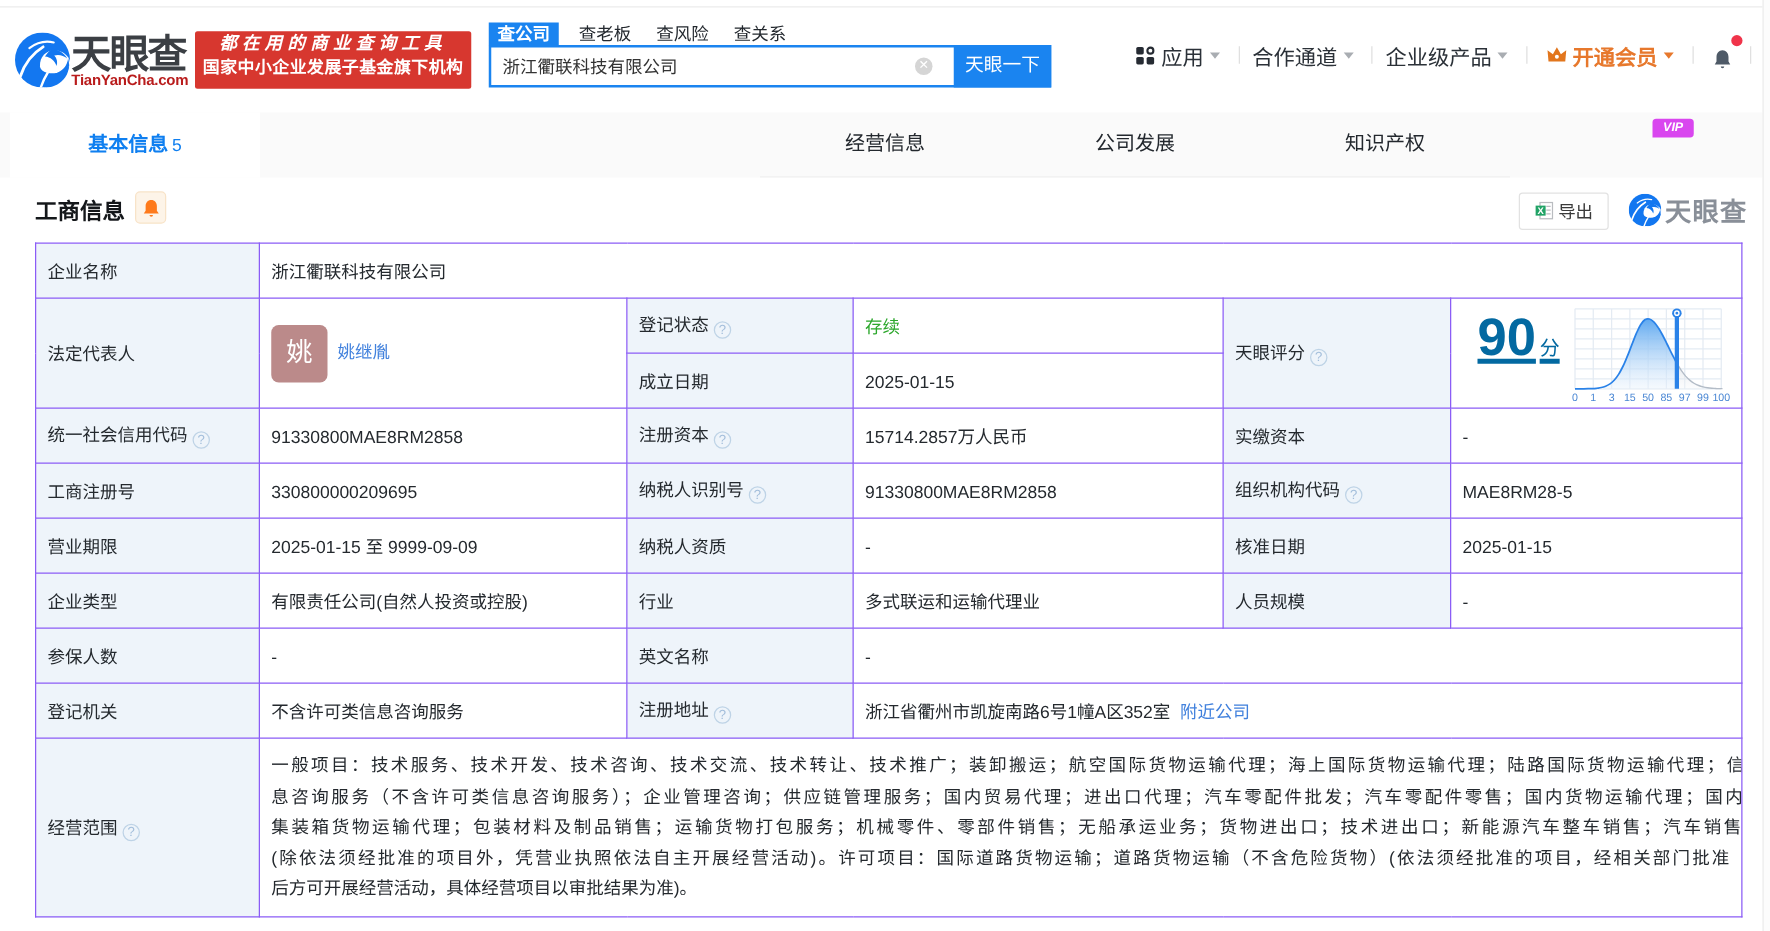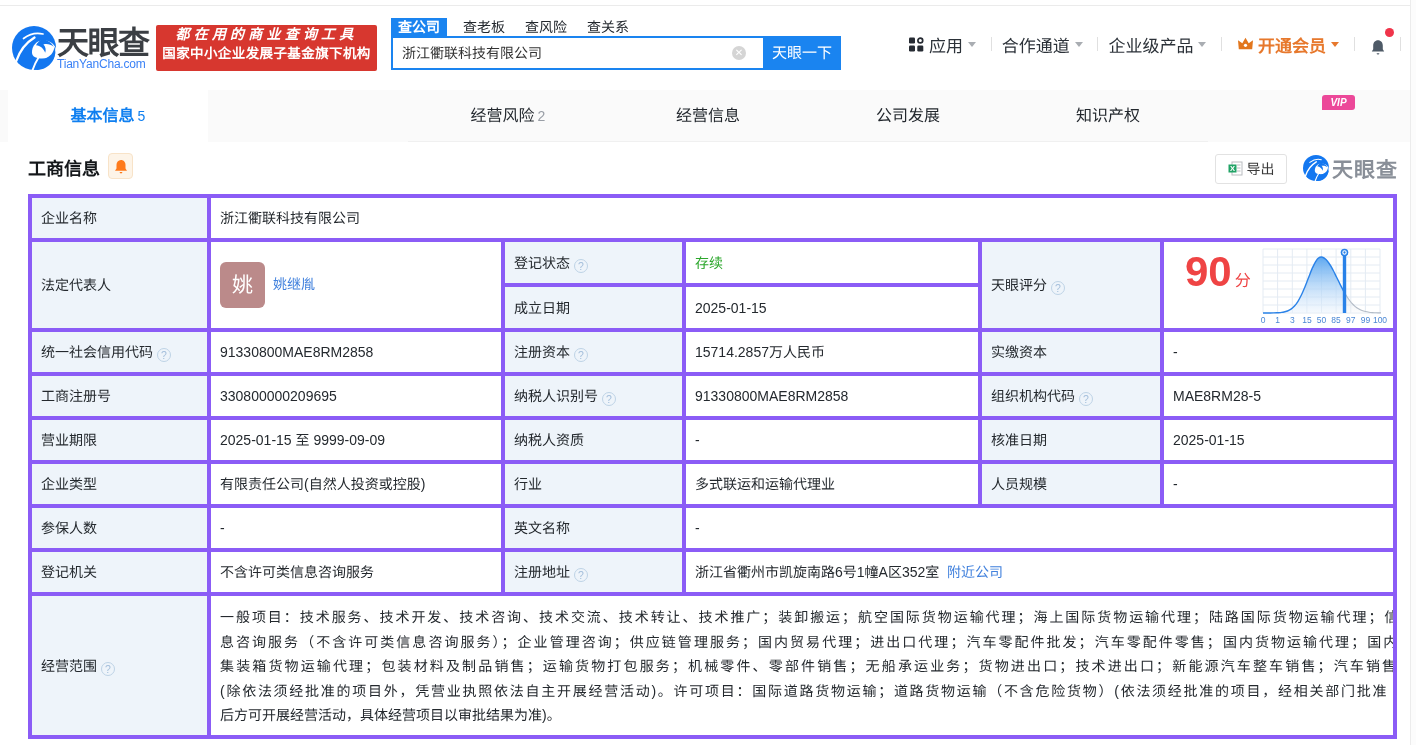--- a/index.html
+++ b/index.html
@@ -7,21 +7,21 @@
 html,body { width:1416px; height:745px; overflow:hidden; background:#fff;
   font-family:"Liberation Sans", sans-serif; -webkit-font-smoothing:antialiased; }
 body { position:relative; }
 .abs { position:absolute; }
 
 
 .topline { position:absolute; left:0; top:5px; width:1416px; height:1px; background:#ebebeb; }
 
 
 .logo-txt { position:absolute; left:57px; top:17px; font-size:32px; font-weight:bold; color:#3b3f44; letter-spacing:-1.5px; }
-.logo-sub { position:absolute; left:57px; top:57px; font-size:12px; font-weight:normal; color:#3b82f6; letter-spacing:-0.2px;text-align:right; }
+.logo-sub { position:absolute; left:57px; top:57px; font-size:12px; font-weight:bold; color:#b91c1c; letter-spacing:-0.2px;text-align:right; }
 .redbox { position:absolute; left:156px; top:25px; width:221px; height:46px; background:#d7372f; border-radius:2px; color:#fff; text-align:center; }
 .redbox .l1 { font-size:14px; font-weight:bold; letter-spacing:4.2px; margin-top:0; line-height:19px;font-style:italic; }
 .redbox .l2 { font-size:13.5px; font-weight:bold; letter-spacing:0.4px; line-height:19px; }
 
 
 .stabs { position:absolute; left:391px; top:18px; height:18px; }
 .stab { float:left; font-size:14px; color:#23282e; margin-right:12px; padding:0 4px; line-height:18px; }
 .stab.on { background:#1a84f0; color:#fff; font-weight:bold; padding:0 7px; }
 .stab-line { position:absolute; left:391px; top:36px; width:369px; height:1px; background:#e4e4e4; }
 .sbox { position:absolute; left:391px; top:36px; width:450px; height:34px; border:2px solid #1a84f0; background:#fff; }
@@ -38,41 +38,41 @@
 .caret-o { border-top-color:#e7782c; }
 .reddot { position:absolute; width:9px; height:9px; border-radius:50%; background:#f0344a; margin-left:-4px; margin-top:-4px; }
 
 
 .mtabs { position:absolute; left:0; top:90px; width:1416px; height:52px; background:#fafafa; }
 .mtab { position:absolute; top:0; width:200px; height:52px; text-align:center; line-height:52px; font-size:16px; color:#23282e; border-bottom:1px solid #f0f0f0; }
 .mtab.on { background:#fff; color:#0f7ff0; font-weight:bold; border-bottom:none; }
 .mtab .cnt { font-size:14px; color:#999ea6; font-weight:normal; margin-left:3px; }
 .mtab.on .cnt { color:#0f7ff0; }
 .mtab.his { color:#c8833c; font-weight:bold; }
-.vipbadge { position:absolute; left:1322px; top:95px; width:33px; height:15px; background:#ec4899; border-radius:3px 3px 3px 0; color:#fff; font-size:10px; font-weight:bold; font-style:italic; text-align:center; line-height:15px; }
+.vipbadge { position:absolute; left:1322px; top:95px; width:33px; height:15px; background:#d946ef; border-radius:3px 3px 3px 0; color:#fff; font-size:10px; font-weight:bold; font-style:italic; text-align:center; line-height:15px; }
 .qmark-g { display:inline-block; width:14px; height:14px; border:1px solid #c3c7cc; border-radius:50%; color:#b4b9bf; font-size:10px; line-height:13px; text-align:center; font-weight:normal; margin-left:3px; vertical-align:1px;}
 
 
 .stitle { position:absolute; left:28px; top:154px; font-size:18px; font-weight:bold; color:#14171a; }
 .bellbadge { position:absolute; left:108px; top:153px; width:25px; height:26px; background:#fdf4e8; border:1px solid #f8e3c8; border-radius:4px; text-align:center; }
 .exportbtn { position:absolute; left:1215px; top:154px; width:72px; height:30px; border:1px solid #e2e2e2; border-radius:3px; background:#fff; font-size:14px; color:#3a3a3a; line-height:28px; text-align:center; }
 .wmark { position:absolute; left:1303px; top:155px; }
 .wmark .t { position:absolute; left:29px; top:-2px; font-size:21px; font-weight:bold; color:#898f98; letter-spacing:1px; white-space:nowrap; }
 
 
 table.info { position:absolute; left:28px; top:194px; width:1365px; border-collapse:collapse; table-layout:fixed; font-size:14px; }
-table.info td { border:4px solid #8b5cf6; padding:0 0 0 9px; color:#24292e; height:44px; line-height:20px; }
+table.info td { border:1px solid #8b5cf6; padding:0 0 0 9px; color:#24292e; height:44px; line-height:20px; }
 td.lbl { background:#eef4fa; color:#2d3339; }
 td.val { padding-left:10px; }
 .qm { display:inline-block; width:14px; height:14px; border:1px solid #bed3e6; border-radius:50%; color:#a3bedb; font-size:10.5px; line-height:12px; text-align:center; margin-left:4px; vertical-align:-2px; }
 a.blue { color:#4181dd; text-decoration:none; }
 table.info td.green { color:#2ca72c; }
 .avatar { display:inline-block; width:45px; height:46px; background:#bb8a8a; border-radius:6px; color:#fff; font-size:21px; text-align:center; line-height:46px; vertical-align:middle; }
 .scorewrap { position:relative; height:86px; }
-.score90 { position:absolute; left:21px; top:20px; font-size:42px; font-weight:bold; color:#ef4444; }
+.score90 { position:absolute; left:21px; top:20px; font-size:42px; font-weight:bold; color:#0369a1;text-decoration:underline; }
 .score90 span { font-size:16px; font-weight:normal; margin-left:3px; }
 .chart { position:absolute; left:94px; top:4px; }
 table.info td.bizscope { height:143px; vertical-align:top; padding-top:9px;margin-left:16px; }
 table.info td.bizscope div { line-height:24.5px; white-space:nowrap; overflow:hidden; }
 </style>
 </head>
 <body>
 <div class="topline"></div>
 
 <svg class="abs" style="left:12px;top:26px" width="44" height="44" viewBox="0 0 44 44">
@@ -121,21 +121,20 @@
   <span class="vsep"></span>
   <svg class="it" width="18" height="18" viewBox="0 0 18 18" style="margin:0 2px -4px 0">
     <path d="M9,2.2 C11.9,2.2 13.8,4.6 13.8,7.6 L13.8,11.2 L15.2,13.6 L2.8,13.6 L4.2,11.2 L4.2,7.6 C4.2,4.6 6.1,2.2 9,2.2 Z" fill="#4e5a67"></path>
     <path d="M7.6,15.2 a1.4,1.4 0 0 0 2.8,0" fill="#4e5a67"></path>
   </svg><span class="reddot"></span>
   <span class="vsep" style="margin-left:6px"></span><span class="it">费米</span><span class="caret"></span>
 </div>
 
 <div class="mtabs">
   <div class="mtab on" style="left:8px">基本信息<span class="cnt">5</span></div>
-  <div class="mtab" style="left:408px">经营风险<span class="cnt">2</span></div>
   <div class="mtab" style="left:808px">公司发展</div>
   <div class="mtab" style="left:608px">经营信息</div>
   <div class="mtab" style="left:1008px">知识产权</div>
 </div>
 <div class="vipbadge">VIP</div>
 
   <div class="stitle">工商信息</div>
   <div class="bellbadge">
     <svg width="14" height="16" viewBox="0 0 14 16" style="margin-top:5px">
       <path d="M7,1 C9.8,1 11.5,3.2 11.5,5.8 L11.5,9.5 L13,11.8 L1,11.8 L2.5,9.5 L2.5,5.8 C2.5,3.2 4.2,1 7,1 Z" fill="#fe7a1b"></path>

